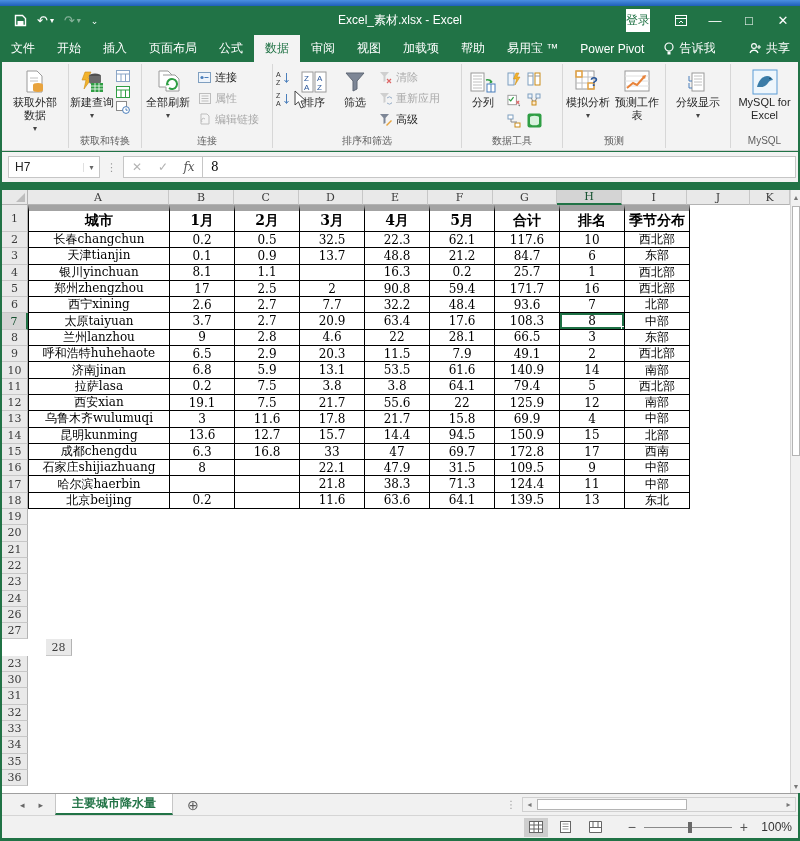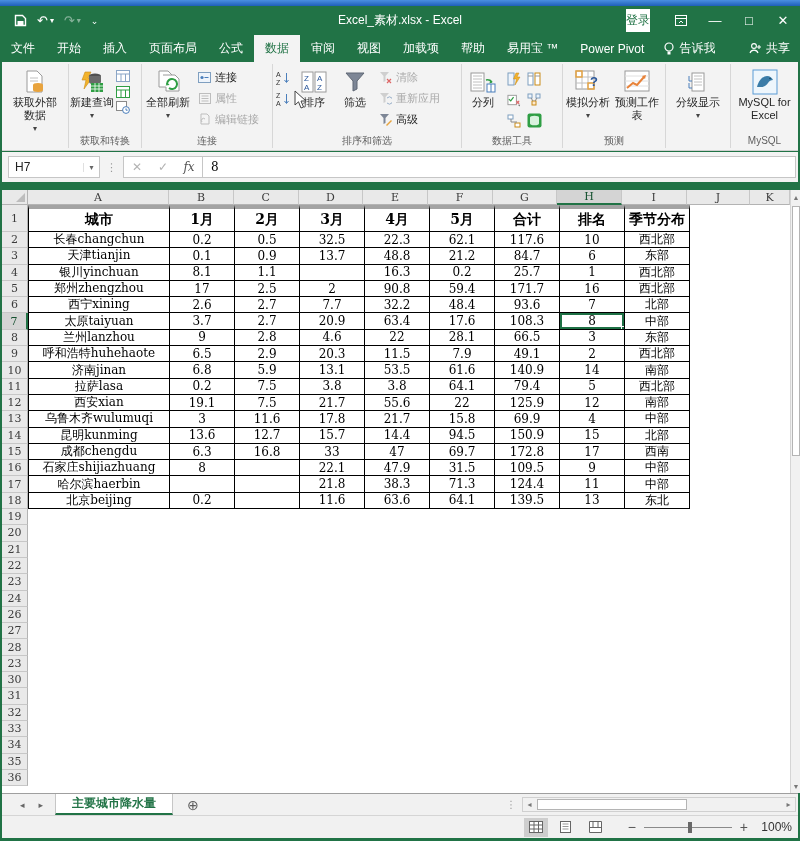--- a/index.html
+++ b/index.html
@@ -69,21 +69,21 @@
   .chdr { height:15px; background:#e9e9e9; border-right:1px solid #c7c7c7; border-bottom:1px solid #b3b3b3;
     display:flex; align-items:center; justify-content:center; font-size:11px; color:#3c3c3c; font-family:"DejaVu Serif", serif; }
   .chdr.sel { background:#d4d4d4; border-bottom:2px solid #217346; color:#14512f; }
   .rhdr { width:26px; background:#e9e9e9; border-right:1px solid #b3b3b3; border-bottom:1px solid #c7c7c7;
     display:flex; align-items:center; justify-content:center; font-size:11px; color:#3c3c3c; font-family:"DejaVu Serif", serif; flex:0 0 26px; }
   .rhdr.sel { background:#d4d4d4; border-right:2px solid #217346; color:#14512f; }
   .c { display:flex; align-items:center; justify-content:center; font-size:12px; color:#000;
     font-family:"DejaVu Serif", serif; overflow:hidden; white-space:nowrap; flex-shrink:0; }
   .c.b { border-right:1px solid #000; border-bottom:1px solid #000; }
   .c.bl { border-left:1px solid #000; }
-  .c.bt { border-top:4px solid #a3a3a3; }
+  .c.bt { border-top:6px solid #a3a3a3; }
   .c.h1 { font-size:14px; font-weight:bold; }
   .c.selcell { box-shadow:inset 0 0 0 2px #1e7145; position:relative; }
   .c.selcell .handle { position:absolute; right:-2px; bottom:-2px; width:5px; height:5px; background:#1e7145; border:1px solid #fff; }
 
   
   .vscroll { position:absolute; top:190px; right:0; width:10px; height:603px; background:#f1f1f1; border-left:1px solid #d5d5d5; }
   .vthumb { position:absolute; top:16px; left:1px; width:8px; height:250px; background:#fff; border:1px solid #b4b4b4; }
   .varrow { position:absolute; left:0; width:10px; height:14px; display:flex; align-items:center; justify-content:center; font-size:7px; color:#777; }
 
   
@@ -902,21 +902,21 @@
         <div class="c" style="width: 65px;"></div>
         <div class="c" style="width: 65px;"></div>
         <div class="c" style="width: 65px;"></div>
         <div class="c" style="width: 65px;"></div>
         <div class="c" style="width: 65px;"></div>
         <div class="c" style="width: 65px;"></div>
         <div class="c" style="width: 65px;"></div>
         <div class="c" style="width: 64px;"></div>
         <div class="c" style="width: 40px;"></div>
       </div>
-      <div class="grow" style="height: 16.3px;">
+      <div class="grow" style="height: 16.3px; padding-left: 44px;">
         <div class="rhdr">28</div>
         <div class="c" style="width: 142px;"></div>
         <div class="c" style="width: 65px;"></div>
         <div class="c" style="width: 65px;"></div>
         <div class="c" style="width: 65px;"></div>
         <div class="c" style="width: 65px;"></div>
         <div class="c" style="width: 65px;"></div>
         <div class="c" style="width: 65px;"></div>
         <div class="c" style="width: 65px;"></div>
         <div class="c" style="width: 65px;"></div>

